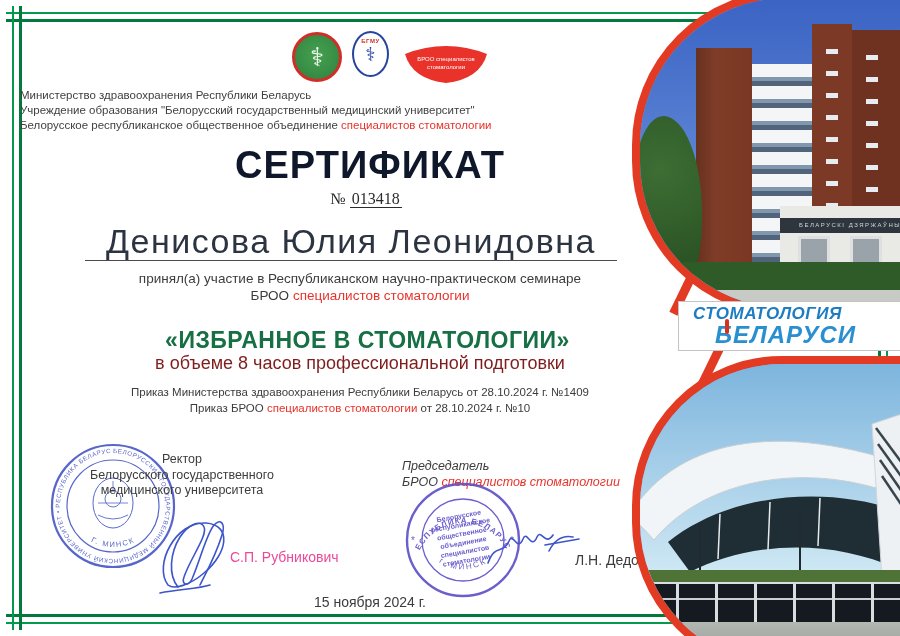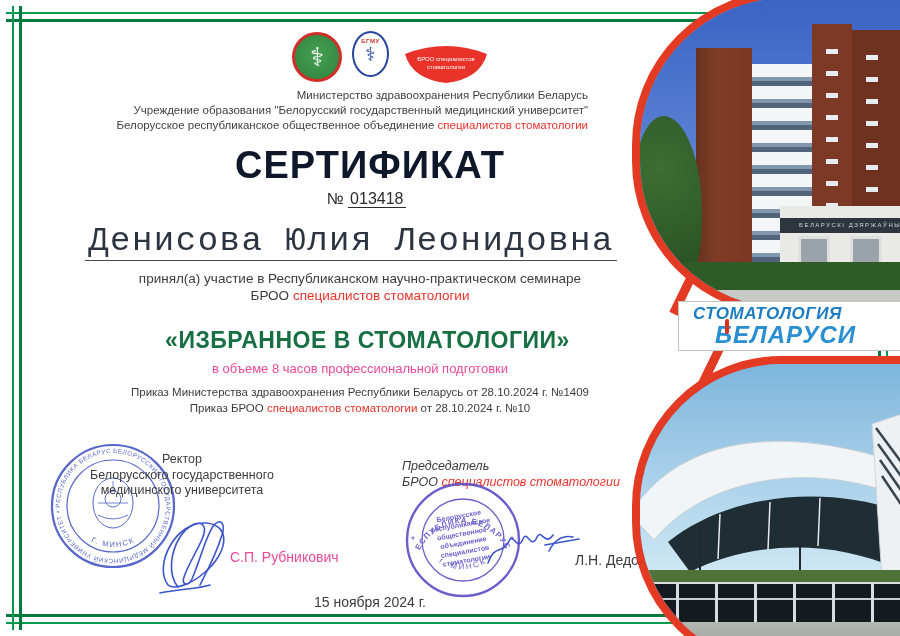--- a/index.html
+++ b/index.html
@@ -20,36 +20,36 @@
      border:3px solid #cf2f28;background:radial-gradient(circle at 50% 45%,#45a14f,#2f8140);z-index:3;
      display:flex;align-items:center;justify-content:center;color:#fff;
      font-family:"DejaVu Sans",sans-serif;font-size:26px;line-height:1;}
   .logo-univ{position:absolute;left:352px;top:31px;width:37px;height:46px;border-radius:50%;
      border:2.5px solid #27449e;background:#fff;z-index:3;text-align:center;box-sizing:border-box;padding-top:5px;}
   .logo-univ .abbr{display:block;font-size:6px;font-weight:bold;color:#d03028;letter-spacing:.5px;}
   .logo-univ .sym{display:block;color:#27449e;font-family:"DejaVu Sans",sans-serif;font-size:19px;line-height:1.1;}
   .logo-broo{position:absolute;left:402px;top:42px;z-index:3;}
 
   
-  .hdr{position:absolute;left:20px;top:88px;width:568px;text-align:right;color:#3f3f3f;
+  .hdr{position:absolute;left:20px;top:88px;width:568px;text-align:left;color:#3f3f3f;
        font-size:11.5px;line-height:15px;z-index:3;}
   .red{color:#e8322a;}
   .title{position:absolute;left:20px;top:144px;width:700px;text-align:center;color:#0f172a;
        font-size:38px;font-weight:bold;letter-spacing:1px;z-index:3;}
   .number{position:absolute;left:120px;top:190px;width:492px;text-align:center;
-       font-family:Liberation Sans, sans-serif;font-size:16px;color:#2b2b2b;z-index:3;}
+       font-family:Liberation Serif, serif;font-size:16px;color:#2b2b2b;z-index:3;}
   .number .digits{border-bottom:1px solid #2b2b2b;padding:0 2px;}
   .name-line{position:absolute;left:85px;top:220px;width:532px;height:40px;border-bottom:1.5px solid #4a4a4a;
        text-align:center;z-index:3;}
-  .name-line .nm{font-family:Liberation Mono, monospace;font-size:34px;letter-spacing:1.5px;color:#2b3440;line-height:42px;}
+  .name-line .nm{font-family:Liberation Sans, sans-serif;font-size:34px;letter-spacing:1.5px;color:#2b3440;line-height:42px;}
   .part1{position:absolute;left:20px;top:271px;width:680px;text-align:center;font-size:13.5px;color:#3c3c3c;z-index:3;}
   .part2{position:absolute;left:20px;top:288px;width:680px;text-align:center;font-size:13.5px;color:#3c3c3c;z-index:3;}
   .sem-title{position:absolute;left:20px;top:327px;width:695px;text-align:center;color:#176f44;
        font-size:23px;font-weight:bold;letter-spacing:.5px;z-index:3;}
-  .volume{position:absolute;left:20px;top:353px;width:680px;text-align:center;font-size:13px;color:#ec4899;z-index:3;margin-top:8px;}
+  .volume{position:absolute;left:20px;top:353px;width:680px;text-align:center;font-size:18px;color:#7f1d1d;z-index:3;}
   .order1{position:absolute;left:20px;top:386px;width:680px;text-align:center;font-size:11.5px;color:#3c3c3c;z-index:3;}
   .order2{position:absolute;left:20px;top:402px;width:680px;text-align:center;font-size:11.5px;color:#3c3c3c;z-index:3;}
 
   
   .role-left{position:absolute;left:82px;top:452px;width:200px;text-align:center;
        font-size:12.5px;line-height:15.5px;color:#3c3c3c;z-index:4;}
   .role-right{position:absolute;left:402px;top:459px;width:228px;text-align:left;
        font-size:12.5px;line-height:15.5px;color:#3c3c3c;z-index:3;font-style:italic;}
   .sig-name-left{position:absolute;left:230px;top:549px;font-size:14px;color:#ec4899;z-index:4;}
   .sig-name-right{position:absolute;left:575px;top:552px;font-size:14px;color:#3c3c3c;z-index:4;}

